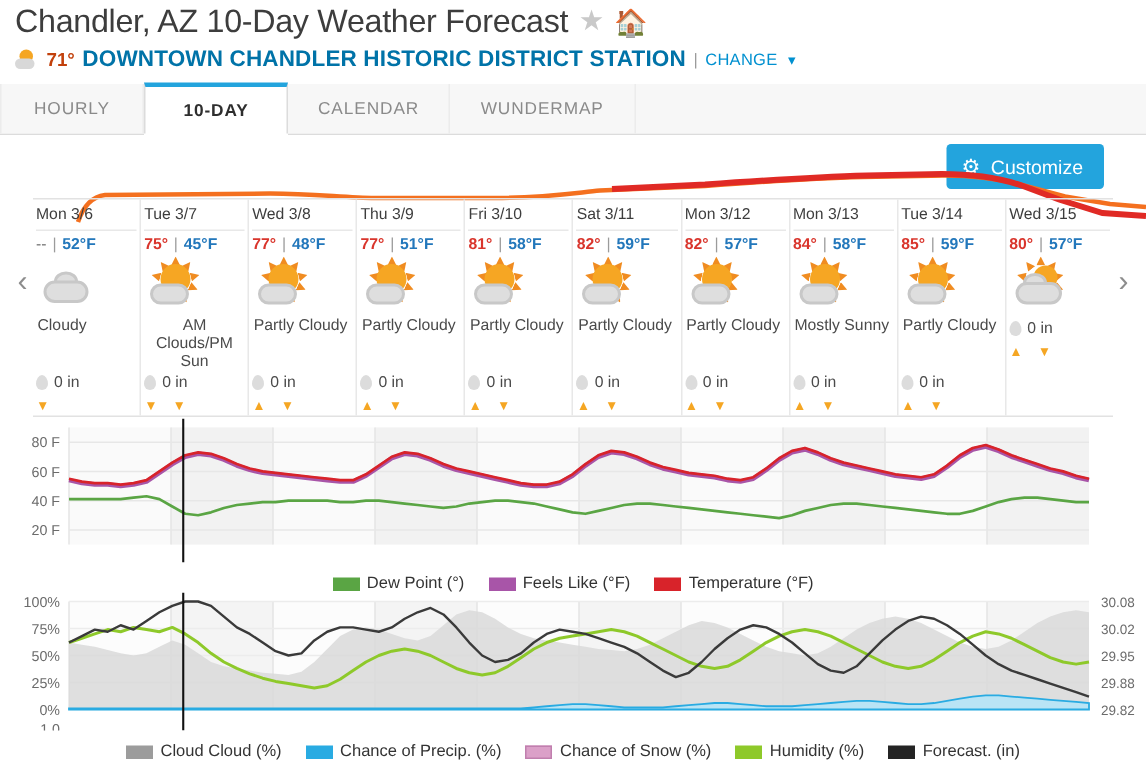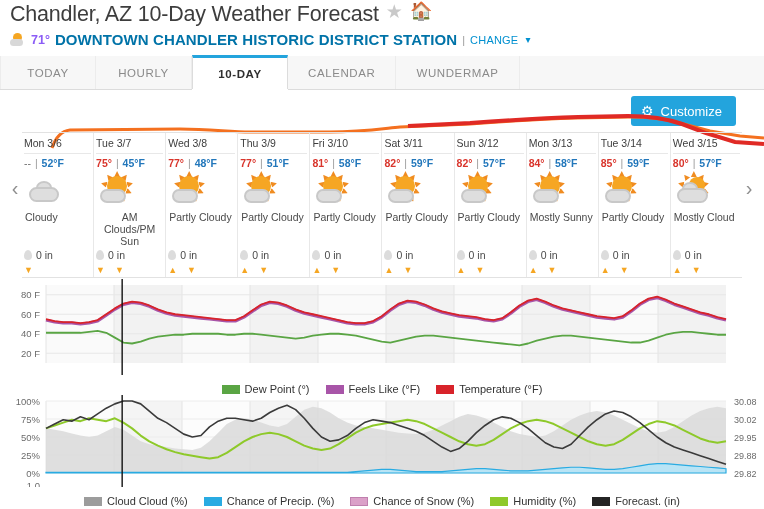--- a/index.html
+++ b/index.html
@@ -6,38 +6,38 @@
   html, body {
     width: 764px; height: 509px;
     background: #ffffff;
     font-family: "Liberation Sans", sans-serif;
     overflow: hidden;
   }
   .page { position: relative; width: 764px; height: 509px; background:#fff; }
 
   
   .header { padding: 2px 10px 0 10px; }
-  .title-row { display:flex; align-items:flex-start; gap:7px; }
+  .title-row { display:flex; align-items:center; gap:7px; }
   .page-title {
     font-size: 21.5px; color:#3d3d3d; font-weight: 400;
     letter-spacing:-0.2px; line-height: 25px;
   }
   .star-icon { color:#c9c9c9; font-size:19px; line-height:19px; }
   .home-icon { color:#c9c9c9; font-size:18px; line-height:18px; }
 
   .station-row {
     display:flex; align-items:center; gap:5px;
     margin-top: 4px; font-size:11px;
   }
   .sun-cloud-mini { position:relative; width:16px; height:14px; }
   .sun-cloud-mini .s { position:absolute; left:3px; top:0px; width:9px; height:9px;
     background:#f5a623; border-radius:50%; }
   .sun-cloud-mini .c { position:absolute; left:0px; top:6px; width:13px; height:7px;
     background:#d8d8d8; border-radius:5px; }
-  .temp-now { color:#8b5cf6; font-weight:bold; font-size:12.5px; }
+  .temp-now { color:#c2410c; font-weight:bold; font-size:12.5px; }
   .station-link { color:#0073a8; font-weight:bold; font-size:15px; letter-spacing:.1px; }
   .sep { color:#9b9b9b; font-size:11px; }
   .change-link { color:#0090d0; font-size:11px; letter-spacing:.2px;}
   .chev { display:inline-block; color:#0090d0; font-size:10px; margin-left:2px;}
 
   
   .tabs {
     margin-top: 8px; height: 34px; display:flex; align-items:stretch;
     border-bottom: 1px solid #dcdcdc; background: #f7f7f7;
   }
@@ -138,21 +138,20 @@
       </span>
       <span class="temp-now">71°</span>
       <a class="station-link">DOWNTOWN CHANDLER HISTORIC DISTRICT STATION</a>
       <span class="sep">|</span>
       <a class="change-link">CHANGE</a>
       <span class="chev">▾</span>
     </div>
   </div>
 
   <div class="tabs">
-    <div class="tab">TODAY</div>
     <div class="tab">HOURLY</div>
     <div class="tab active">10-DAY</div>
     <div class="tab">CALENDAR</div>
     <div class="tab">WUNDERMAP</div>
     <div class="tabs-fill"></div>
   </div>
 
   <div class="toolbar">
     <button class="customize-btn">
       <span class="gear">⚙</span>
@@ -318,21 +317,21 @@
           <div class="precip">
             <span class="drop"></span>
             <span>0 in</span>
           </div>
           <div class="wind-row">
             <span class="wind-arrow">▲</span>
             <span class="wind-arrow">▼</span>
           </div>
         </div>
         <div class="day">
-          <div class="day-name">Sun 3/12</div>
+          <div class="day-name">Mon 3/12</div>
           <div class="day-sep"></div>
           <div class="day-temps"><span class="hi">82°</span><span class="pipe"> | </span><span class="lo">57°F</span></div>
           <div class="icon-box">
             <span class="wicon">
               <span class="ray" style="left:18.0px;top:-4.0px;clip-path:polygon(50% 0,100% 100%,0 100%);transform:rotate(0deg)"></span>
               <span class="ray" style="left:26.0px;top:-1.2px;clip-path:polygon(50% 0,100% 100%,0 100%);transform:rotate(38deg)"></span>
               <span class="ray" style="left:30.6px;top:5.9px;clip-path:polygon(50% 0,100% 100%,0 100%);transform:rotate(76deg)"></span>
               <span class="ray" style="left:29.9px;top:14.3px;clip-path:polygon(50% 0,100% 100%,0 100%);transform:rotate(114deg)"></span>
               <span class="ray" style="left:24.1px;top:20.5px;clip-path:polygon(50% 0,100% 100%,0 100%);transform:rotate(152deg)"></span>
               <span class="ray" style="left:10.0px;top:-1.2px;clip-path:polygon(50% 0,100% 100%,0 100%);transform:rotate(-38deg)"></span>
@@ -416,21 +415,20 @@
               <span class="ray" style="left:30.6px;top:5.9px;clip-path:polygon(50% 0,100% 100%,0 100%);transform:rotate(76deg)"></span>
               <span class="ray" style="left:29.9px;top:14.3px;clip-path:polygon(50% 0,100% 100%,0 100%);transform:rotate(114deg)"></span>
               <span class="ray" style="left:24.1px;top:20.5px;clip-path:polygon(50% 0,100% 100%,0 100%);transform:rotate(152deg)"></span>
               <span class="ray" style="left:10.0px;top:-1.2px;clip-path:polygon(50% 0,100% 100%,0 100%);transform:rotate(-38deg)"></span>
               <span class="ray" style="left:5.4px;top:5.9px;clip-path:polygon(50% 0,100% 100%,0 100%);transform:rotate(-76deg)"></span>
               <span class="sun" style="left:16px;top:2px;width:16px;height:16px"></span>
               <span class="cloud puff" style="left:9px;top:7px;width:16px;height:13px"></span>
               <span class="cloud main" style="left:4px;top:13px;width:31px;height:15px"></span>
             </span>
           </div>
-          <div class="cond">Mostly Cloud</div>
           <div class="precip">
             <span class="drop"></span>
             <span>0 in</span>
           </div>
           <div class="wind-row">
             <span class="wind-arrow">▲</span>
             <span class="wind-arrow">▼</span>
           </div>
         </div>
       </div>

